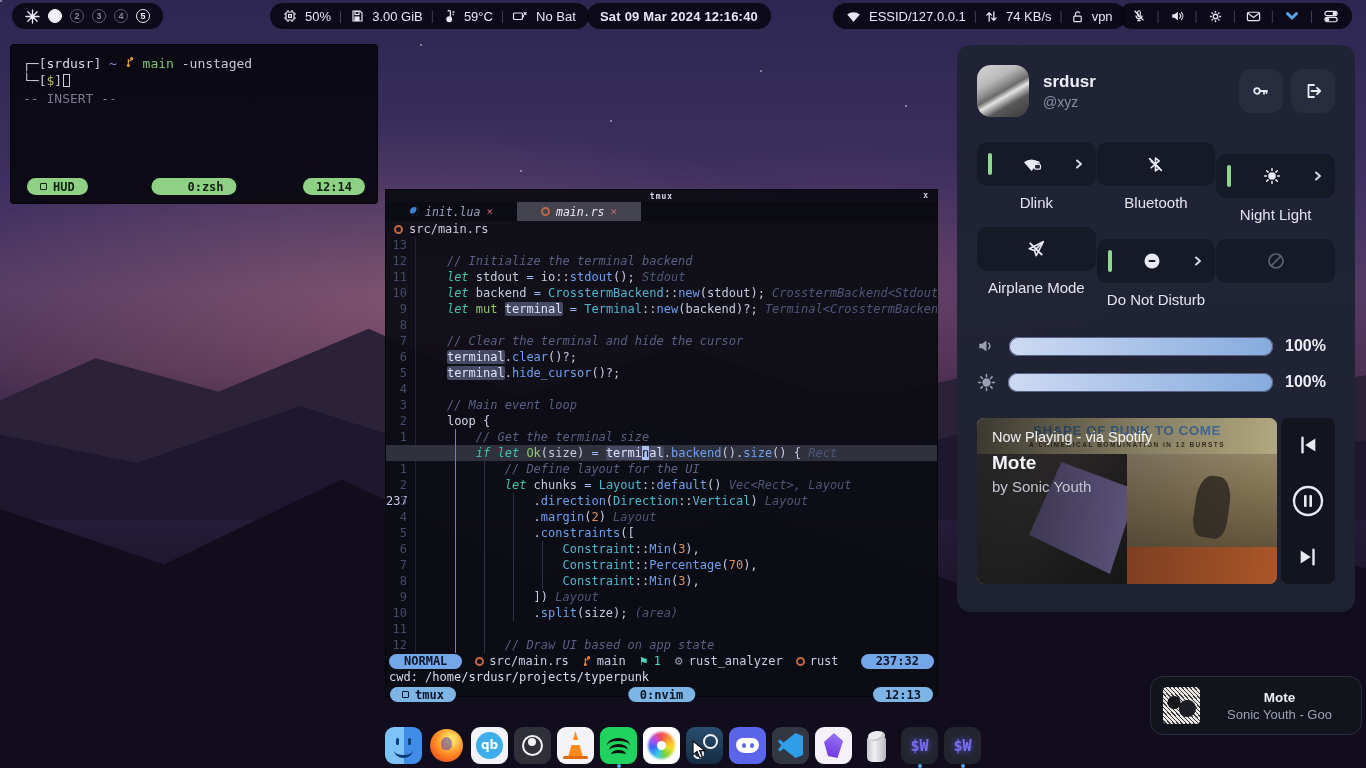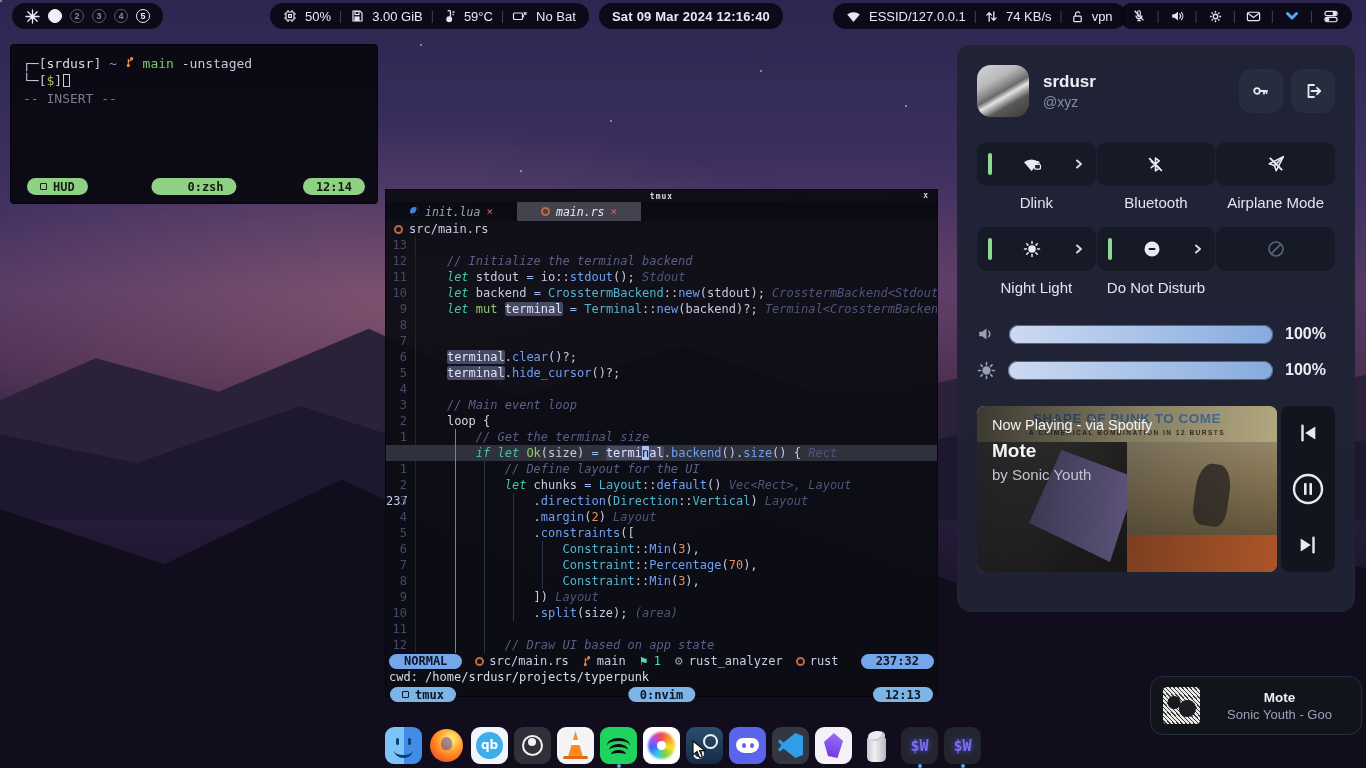--- a/index.html
+++ b/index.html
@@ -219,21 +219,21 @@
     <span class="icn">
         <svg width="16" height="14" viewBox="0 0 16 14" fill="none" stroke="#e7e5f0" stroke-width="1.2">
           <rect x="1.5" y="4" width="9" height="6.5" rx="1"></rect>
           <path d="M11 6.3v2" stroke-width="2"></path>
           <path d="M11.8 3.2l2.6 2.6M14.4 3.2l-2.6 2.6"></path>
         </svg>
       </span>
     <span>No Bat</span>
   </div>
 
-  <div class="pill clockpill" style="left:599px;">
+  <div class="pill clockpill" style="left:587px;">
     <span>Sat  09 Mar 2024  12:16:40</span>
   </div>
 
   <div class="pill" style="left:833px;">
     <span class="icn">
         <svg width="15" height="13" viewBox="0 0 15 13">
           <path d="M1.2 4.6A10 10 0 0 1 13.8 4.6L7.5 12z" fill="#e7e5f0"></path>
         </svg>
       </span>
     <span>ESSID/127.0.0.1</span>
@@ -345,21 +345,21 @@
       <div class="guide purple" style="left:69px;top:192px;height:224px;"></div>
       <div class="guide" style="left:98px;top:224px;height:192px;"></div>
       <div class="guide" style="left:127px;top:256px;height:128px;"></div>
       <div class="guide" style="left:156px;top:304px;height:48px;"></div>
     <div class="code-line"><span class="lnum">13</span><span class="lcode"></span></div>
         <div class="code-line"><span class="lnum">12</span><span class="lcode"><span class="tok-tx">    </span><span class="tok-cm">// Initialize the terminal backend</span></span></div>
         <div class="code-line"><span class="lnum">11</span><span class="lcode"><span class="tok-tx">    </span><span class="tok-kw">let</span><span class="tok-tx"> stdout </span><span class="tok-op">=</span><span class="tok-tx"> io::</span><span class="tok-fn">stdout</span><span class="tok-tx">(); </span><span class="tok-hint">Stdout</span></span></div>
         <div class="code-line"><span class="lnum">10</span><span class="lcode"><span class="tok-tx">    </span><span class="tok-kw">let</span><span class="tok-tx"> backend </span><span class="tok-op">=</span><span class="tok-tx"> </span><span class="tok-ty">CrosstermBackend</span><span class="tok-tx">::</span><span class="tok-fn">new</span><span class="tok-tx">(stdout); </span><span class="tok-hint">CrosstermBackend&lt;Stdout</span></span></div>
         <div class="code-line"><span class="lnum">9</span><span class="lcode"><span class="tok-tx">    </span><span class="tok-kw">let</span><span class="tok-tx"> </span><span class="tok-kw2">mut</span><span class="tok-tx"> </span><span class="tok-hl">terminal</span><span class="tok-tx"> </span><span class="tok-op">=</span><span class="tok-tx"> </span><span class="tok-ty">Terminal</span><span class="tok-tx">::</span><span class="tok-fn">new</span><span class="tok-tx">(backend)?; </span><span class="tok-hint">Terminal&lt;CrosstermBacken</span></span></div>
         <div class="code-line"><span class="lnum">8</span><span class="lcode"></span></div>
-        <div class="code-line"><span class="lnum">7</span></div>
+        <div class="code-line"><span class="lnum">7</span><span class="lcode"><span class="tok-tx">    </span><span class="tok-cm">// Clear the terminal and hide the cursor</span></span></div>
         <div class="code-line"><span class="lnum">6</span><span class="lcode"><span class="tok-tx">    </span><span class="tok-hl">terminal</span><span class="tok-tx">.</span><span class="tok-fn">clear</span><span class="tok-tx">()?;</span></span></div>
         <div class="code-line"><span class="lnum">5</span><span class="lcode"><span class="tok-tx">    </span><span class="tok-hl">terminal</span><span class="tok-tx">.</span><span class="tok-fn">hide_cursor</span><span class="tok-tx">()?;</span></span></div>
         <div class="code-line"><span class="lnum">4</span><span class="lcode"></span></div>
         <div class="code-line"><span class="lnum">3</span><span class="lcode"><span class="tok-tx">    </span><span class="tok-cm">// Main event loop</span></span></div>
         <div class="code-line"><span class="lnum">2</span><span class="lcode"><span class="tok-tx">    </span><span class="tok-ul">loop {</span></span></div>
         <div class="code-line"><span class="lnum">1</span><span class="lcode"><span class="tok-tx">        </span><span class="tok-cm">// Get the terminal size</span></span></div>
         <div class="code-line current"><span class="lnum">237</span><span class="lcode"><span class="tok-tx">        </span><span class="tok-kw">if let</span><span class="tok-tx"> </span><span class="tok-kw2">Ok</span><span class="tok-tx">(size) </span><span class="tok-op">=</span><span class="tok-tx"> </span><span class="tok-hl">termi</span><span class="tok-cursor">n</span><span class="tok-hl">al</span><span class="tok-tx">.</span><span class="tok-fn">backend</span><span class="tok-tx">().</span><span class="tok-fn">size</span><span class="tok-tx">() { </span><span class="tok-hint">Rect</span></span></div>
         <div class="code-line"><span class="lnum">1</span><span class="lcode"><span class="tok-tx">            </span><span class="tok-cm">// Define layout for the UI</span></span></div>
         <div class="code-line"><span class="lnum">2</span><span class="lcode"><span class="tok-tx">            </span><span class="tok-kw">let</span><span class="tok-tx"> chunks </span><span class="tok-op">=</span><span class="tok-tx"> </span><span class="tok-ty">Layout</span><span class="tok-tx">::</span><span class="tok-fn">default</span><span class="tok-tx">() </span><span class="tok-hint">Vec&lt;Rect&gt;, Layout</span></span></div>
         <div class="code-line"><span class="lnum">3</span><span class="lcode"><span class="tok-tx">                .</span><span class="tok-fn">direction</span><span class="tok-tx">(</span><span class="tok-ty">Direction</span><span class="tok-tx">::</span><span class="tok-ty">Vertical</span><span class="tok-tx">) </span><span class="tok-hint">Layout</span></span></div>
@@ -468,49 +468,49 @@
         <div class="tbtn centered">
           <span class="icn">
               <svg width="17" height="17" viewBox="0 0 16 16" fill="none" stroke="#e9ebf2" stroke-width="1.5" stroke-linecap="round" stroke-linejoin="round">
                 <path d="M8 2v12M8 2l3.5 2.5L4 11M8 14l3.5-2.5L4 5"></path>
                 <path d="M2.5 2.5l11 11" stroke-width="1.7"></path>
               </svg>
             </span>
         </div>
         <div class="tlabel">Bluetooth</div>
       </div>
+      <div class="tcell row2">
+        <div class="tbtn">
+          <span class="gbar"></span>
+          <span class="mid icn">
+              <svg width="18" height="18" viewBox="0 0 18 18" fill="none" stroke="#e9ebf2" stroke-width="1.5" stroke-linecap="round">
+                <circle cx="9" cy="9" r="3" fill="#e9ebf2"></circle>
+                <path d="M9 1.5v2M9 14.5v2M1.5 9h2M14.5 9h2M3.7 3.7l1.4 1.4M12.9 12.9l1.4 1.4M3.7 14.3l1.4-1.4M12.9 5.1l1.4-1.4"></path>
+              </svg>
+            </span>
+          <span class="icn">
+              <svg width="12" height="12" viewBox="0 0 12 12" fill="none" stroke="#d5d9e6" stroke-width="2" stroke-linecap="round" stroke-linejoin="round">
+                <path d="M4 2.5L8 6l-4 3.5"></path>
+              </svg>
+            </span>
+        </div>
+        <div class="tlabel">Night Light</div>
+      </div>
+
       <div class="tcell">
         <div class="tbtn centered">
           <span class="icn">
               <svg width="18" height="18" viewBox="0 0 16 16">
                 <path d="M14.5 1.5L8.2 14l-1.6-4.6L2 7.8z" fill="none" stroke="#e9ebf2" stroke-width="1.4" stroke-linejoin="round"></path>
                 <path d="M14.5 1.5L6.6 9.4" stroke="#e9ebf2" stroke-width="1.4"></path>
                 <path d="M2.5 2.5l11 11" stroke="#e9ebf2" stroke-width="1.7"></path>
               </svg>
             </span>
         </div>
         <div class="tlabel">Airplane Mode</div>
-      </div>
-
-      <div class="tcell row2">
-        <div class="tbtn">
-          <span class="gbar"></span>
-          <span class="mid icn">
-              <svg width="18" height="18" viewBox="0 0 18 18" fill="none" stroke="#e9ebf2" stroke-width="1.5" stroke-linecap="round">
-                <circle cx="9" cy="9" r="3" fill="#e9ebf2"></circle>
-                <path d="M9 1.5v2M9 14.5v2M1.5 9h2M14.5 9h2M3.7 3.7l1.4 1.4M12.9 12.9l1.4 1.4M3.7 14.3l1.4-1.4M12.9 5.1l1.4-1.4"></path>
-              </svg>
-            </span>
-          <span class="icn">
-              <svg width="12" height="12" viewBox="0 0 12 12" fill="none" stroke="#d5d9e6" stroke-width="2" stroke-linecap="round" stroke-linejoin="round">
-                <path d="M4 2.5L8 6l-4 3.5"></path>
-              </svg>
-            </span>
-        </div>
-        <div class="tlabel">Night Light</div>
       </div>
       <div class="tcell row2">
         <div class="tbtn">
           <span class="gbar"></span>
           <span class="mid icn">
               <svg width="18" height="18" viewBox="0 0 18 18">
                 <circle cx="9" cy="9" r="7.5" fill="#e9ebf2"></circle>
                 <rect x="5.5" y="8" width="7" height="2" rx="1" fill="#161926"></rect>
               </svg>
             </span>

